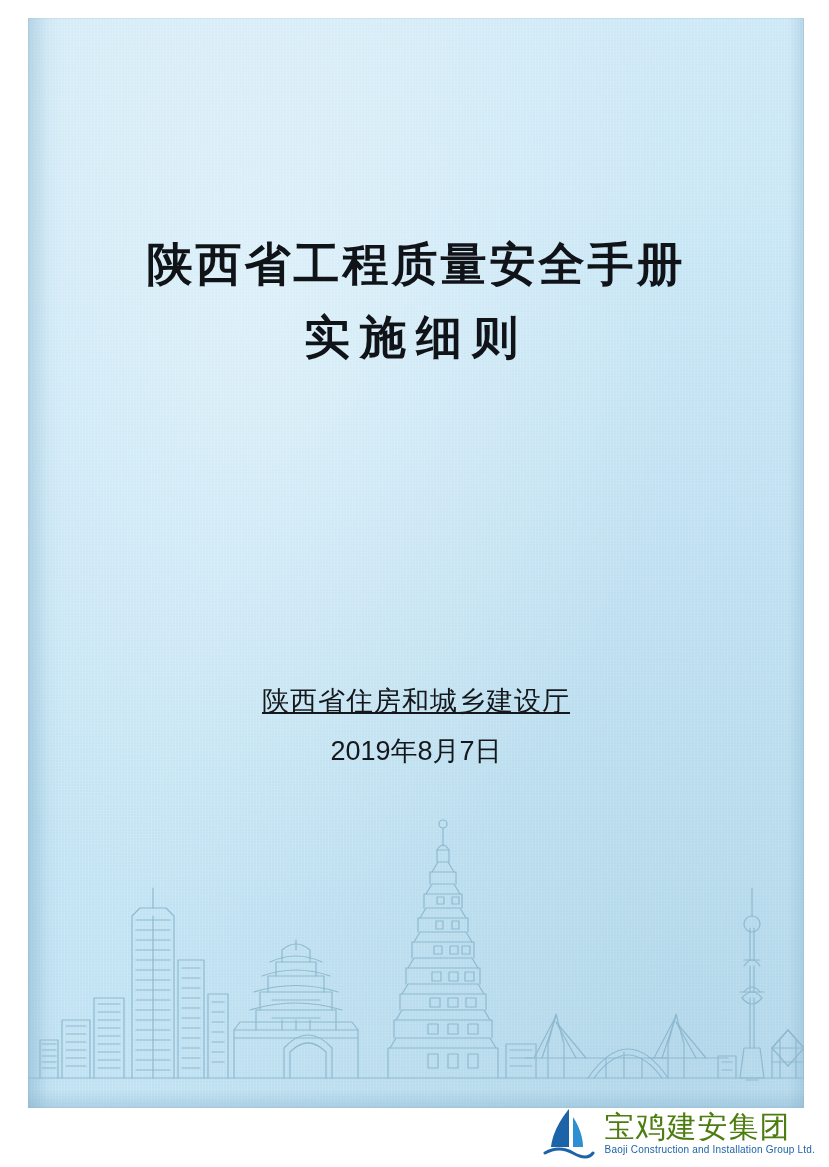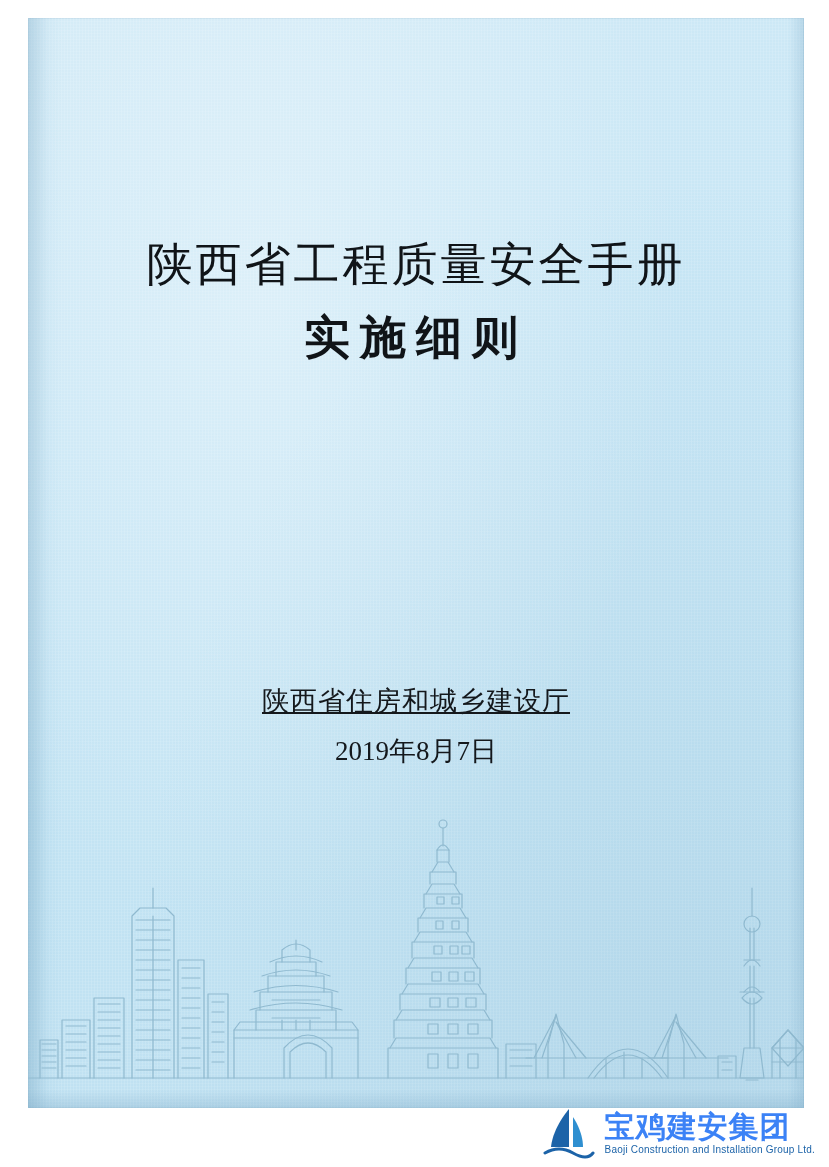--- a/index.html
+++ b/index.html
@@ -77,21 +77,21 @@
   .title-block {
     position: absolute;
     left: 0;
     top: 215px;
     width: 100%;
     text-align: center;
     z-index: 5;
   }
   .title-line-1 {
     font-family: "DejaVu Serif", "Liberation Serif", serif;
-    font-weight: 400;
+    font-weight: 700;
     font-size: 46px;
     letter-spacing: 3px;
     color: #101418;
     line-height: 1.35;
   }
   .title-line-2 {
     font-family: "DejaVu Serif", "Liberation Serif", serif;
     font-weight: 700;
     font-size: 46px;
     letter-spacing: 10px;
@@ -117,21 +117,21 @@
     z-index: 5;
   }
   .publisher {
     font-family: "DejaVu Serif", "Liberation Serif", serif;
     font-size: 27px;
     letter-spacing: 1px;
     color: #14181c;
     text-decoration: underline;
   }
   .date {
-    font-family: Liberation Serif, serif;
+    font-family: Liberation Sans, sans-serif;
     font-size: 27px;
     letter-spacing: 0px;
     color: #14181c;
     margin-top: 14px;
   }
 
   .skyline {
     position: absolute;
     left: 0;
     bottom: 0;
@@ -146,23 +146,23 @@
     bottom: 6px;
     display: flex;
     align-items: center;
     gap: 10px;
     z-index: 10;
   }
   .logo-mark { width: 56px; height: 56px; }
   .logo-text-wrap { display: flex; flex-direction: column; justify-content: center; }
   .logo-text-cn {
     font-family: "DejaVu Serif", "Liberation Serif", serif;
-    font-weight: 700;
+    font-weight: 400;
     font-size: 30px;
-    color: #3b82f6;
+    color: #4d7c0f;
     letter-spacing: 1px;
     line-height: 1.05;
   }
   .logo-text-en {
     font-family: "Liberation Sans", sans-serif;
     font-size: 10px;
     color: #1c63a8;
     letter-spacing: 0.2px;
     margin-top: 2px;
   }

